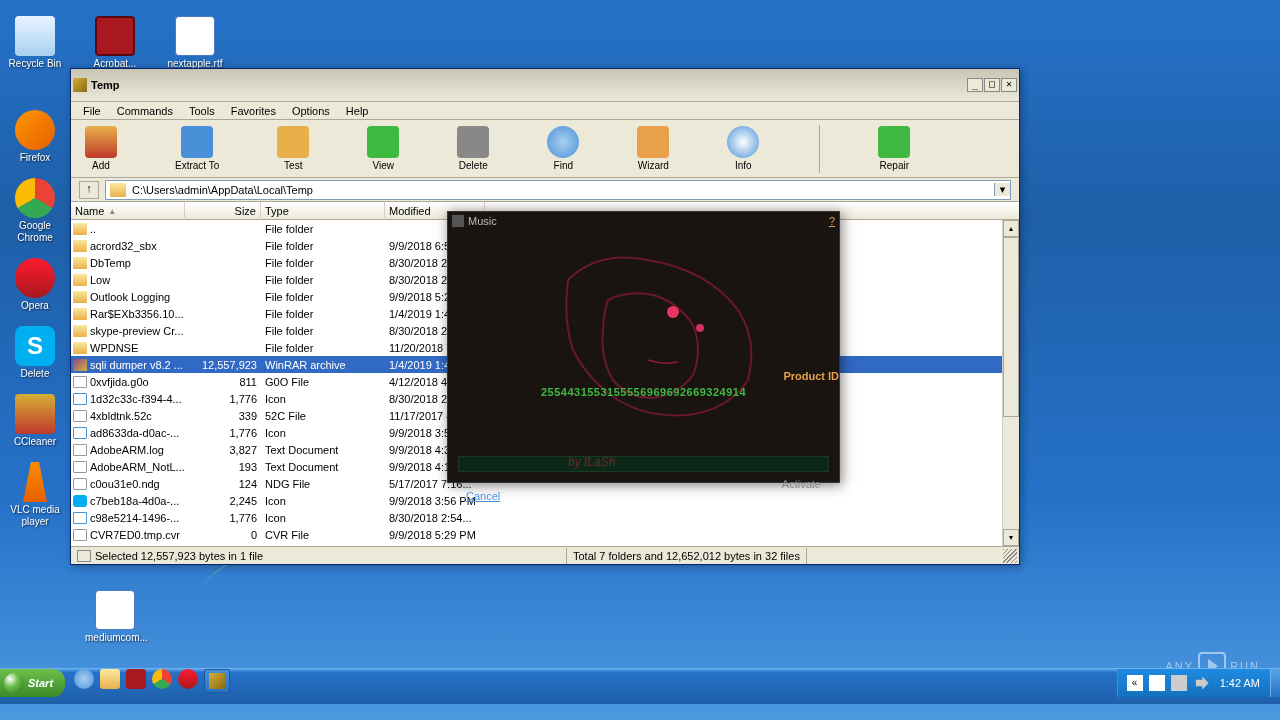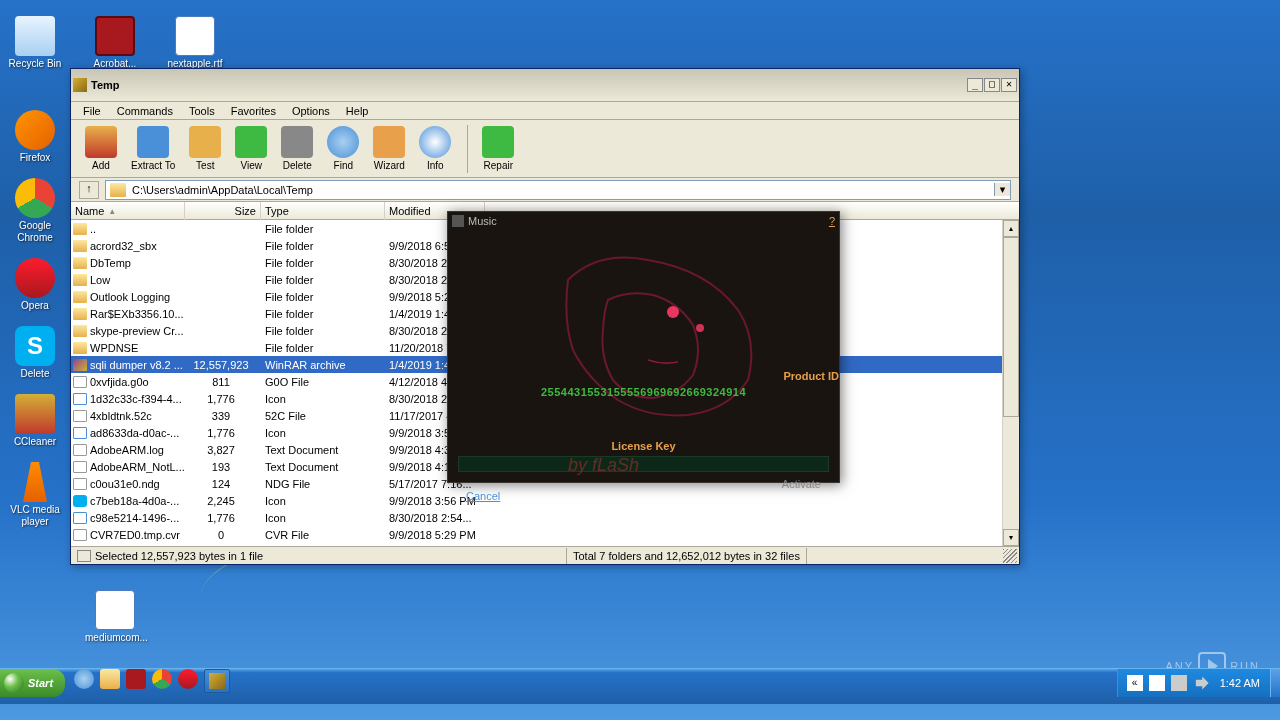--- a/index.html
+++ b/index.html
@@ -17,21 +17,21 @@
 
 .window { position: absolute; top: 68px; left: 70px; width: 950px; height: 497px; background: #ece9d8; border: 1px solid #0a246a; box-shadow: 2px 2px 8px rgba(0,0,0,0.3); }
 .titlebar { height: 18px; background: linear-gradient(to bottom, #c9c5b5, #ece9d8); display: flex; align-items: center; padding: 16px 2px; border-bottom: 1px solid #aca899; }
 .titlebar-icon { width: 14px; height: 14px; background: linear-gradient(135deg, #d4af37, #8b6914); margin-right: 4px; }
 .titlebar-title { flex: 1; font-weight: bold; }
 .titlebar-btn { width: 16px; height: 14px; background: #ece9d8; border: 1px solid #888; margin-left: 1px; text-align: center; line-height: 10px; font-size: 10px; font-family: monospace; cursor: pointer; }
 
 .menubar { height: 18px; background: #ece9d8; display: flex; align-items: center; padding: 0 4px; border-bottom: 1px solid #aca899; }
 .menu-item { padding: 2px 8px; cursor: pointer; }
 
-.toolbar { height: 58px; background: #ece9d8; display: flex; align-items: center; padding: 2px 8px; border-bottom: 1px solid #aca899; }
+.toolbar { height: 58px; background: #ece9d8; display: flex; align-items: center; padding: 2px 8px; border-bottom: 1px solid #aca899; gap: 44px; }
 .tbtn { display: flex; flex-direction: column; align-items: center; padding: 2px 6px; cursor: pointer; margin-right: 2px; }
 .tbtn-icon { width: 32px; height: 32px; border-radius: 4px; }
 .tbtn-label { font-size: 10px; margin-top: 2px; }
 .tsep { width: 1px; height: 48px; background: #aca899; margin: 0 8px; }
 
 .addrbar { height: 24px; background: #ece9d8; display: flex; align-items: center; padding: 2px 8px; border-bottom: 1px solid #aca899; }
 .addr-up { width: 20px; height: 18px; background: #ece9d8; border: 1px solid #aca899; margin-right: 6px; text-align: center; cursor: pointer; }
 .addr-input { flex: 1; height: 20px; border: 1px solid #7f9db9; background: #fff; display: flex; align-items: center; }
 .addr-folder { width: 16px; height: 14px; background: linear-gradient(#fce89f, #e8b04b); margin: 0 4px; border-radius: 1px; }
 .addr-text { flex: 1; padding: 0 2px; }
@@ -42,21 +42,21 @@
 .lh { padding: 9px 4px; border-right: 1px solid #d4d0c8; display: flex; align-items: center; cursor: pointer; }
 .lh-name { width: 114px; }
 .lh-size { width: 76px; justify-content: flex-end; }
 .lh-type { width: 124px; }
 .lh-mod { width: 100px; }
 .lh-sort { font-size: 8px; margin-left: 4px; color: #888; }
 .listbody { height: 326px; overflow-y: scroll; }
 .row { display: flex; height: 17px; align-items: center; }
 .row.selected { background: #316ac5; color: #fff; }
 .c-name { width: 114px; padding-left: 2px; display: flex; align-items: center; overflow: hidden; white-space: nowrap; }
-.c-size { width: 76px; text-align: center; padding-right: 4px; }
+.c-size { width: 76px; text-align: right; padding-right: 4px; }
 .c-type { width: 124px; padding-left: 4px; }
 .c-mod { width: 100px; padding-left: 4px; white-space: nowrap; overflow: hidden; }
 .ficon { width: 14px; height: 12px; margin-right: 3px; flex-shrink: 0; border-radius: 1px; }
 .fi-folder { background: linear-gradient(#fce89f, #e8b04b); }
 .fi-rar { background: linear-gradient(135deg, #8b4789, #d4af37); }
 .fi-file { background: #fff; border: 1px solid #999; }
 .fi-icon { background: #fff; border: 1px solid #4a90d9; }
 .fi-skype { background: #00aff0; border-radius: 3px; }
 
 .scrollbar-v { position: absolute; right: 0; top: 18px; width: 17px; height: 326px; background: #ece9d8; border-left: 1px solid #d4d0c8; }
@@ -76,21 +76,21 @@
 .dlg-title-icon { width: 12px; height: 12px; background: #555; margin-right: 4px; }
 .dlg-help { margin-left: auto; color: #e8a04b; text-decoration: underline; cursor: pointer; }
 .dlg-body { position: relative; height: 254px; }
 .panther { position: absolute; top: 10px; left: 60px; width: 280px; height: 200px; }
 .dlg-label1 { position: absolute; top: 140px; left: 0; right: 0; text-align: right; color: #e8a04b; font-weight: bold; }
 .dlg-value { position: absolute; top: 156px; left: 0; right: 0; text-align: center; color: #3eb942; font-weight: bold; letter-spacing: 0.5px; }
 .dlg-label2 { position: absolute; top: 210px; left: 0; right: 0; text-align: center; color: #e8a04b; font-weight: bold; }
 .dlg-input { position: absolute; top: 226px; left: 10px; right: 10px; height: 16px; background: #0d2818; border: 1px solid #1a3a28; }
 .dlg-cancel { position: absolute; top: 248px; left: 18px; color: #4a90d9; text-decoration: underline; cursor: pointer; margin-top: 12px; }
 .dlg-activate { position: absolute; top: 248px; right: 18px; color: #888; cursor: pointer; }
-.flash-text { position: absolute; top: 225px; left: 120px; color: #a03030; font-size: 18px; font-style: italic; opacity: 0.6; }
+.flash-text { position: absolute; top: 225px; left: 120px; color: #a03030; font-size: 12px; font-style: italic; opacity: 0.6; }
 
 
 .taskbar { position: absolute; bottom: 16px; left: 0; right: 0; height: 36px; background: linear-gradient(to bottom, #5aa3e8, #2672c9 10%, #1e5fa8); display: flex; align-items: flex-start; border-top: 1px solid #6ab4f0; }
 .start-btn { height: 28px; padding: 0 12px 0 4px; background: linear-gradient(to bottom, #6cc04a, #3a8a2a); border-radius: 0 12px 12px 0; display: flex; align-items: center; cursor: pointer; margin-right: 6px; }
 .start-orb { width: 20px; height: 20px; border-radius: 50%; background: radial-gradient(circle at 30% 30%, #fff, #6cc04a 40%, #2a6a1a); margin-right: 4px; }
 .start-label { color: #fff; font-weight: bold; font-style: italic; }
 .tb-icon { width: 20px; height: 20px; margin: 0 3px; border-radius: 3px; cursor: pointer; }
 .tb-active { width: 26px; height: 24px; margin: 0 3px; background: linear-gradient(#4a90d9, #2672c9); border: 1px solid #1a5a9a; border-radius: 2px; display: flex; align-items: center; justify-content: center; cursor: pointer; }
 .systray { margin-left: auto; height: 28px; background: linear-gradient(to bottom, #1e8ae0, #1570c0); display: flex; align-items: center; padding: 0 6px; border-left: 1px solid #3a90d9; }
 .st-icon { width: 16px; height: 16px; margin: 0 3px; cursor: pointer; }
@@ -438,21 +438,20 @@
   <div class="dlg-body">
     <svg class="panther" viewBox="0 0 280 200">
       <path d="M 60 40 Q 90 10 140 20 Q 200 30 230 70 Q 250 100 240 140 Q 220 170 180 175 Q 140 178 110 160 Q 80 140 65 110 Q 55 80 60 40 Z" fill="none" stroke="#8b1a3a" stroke-width="2" opacity="0.7"></path>
       <path d="M 100 60 Q 120 50 145 55 Q 170 62 185 85 Q 195 110 185 135 Q 170 155 145 158 Q 120 158 105 140 Q 92 118 95 90 Q 96 70 100 60 Z" fill="none" stroke="#a01a4a" stroke-width="2" opacity="0.6"></path>
       <circle cx="165" cy="72" r="6" fill="#ff3a6a" opacity="0.9"></circle>
       <circle cx="192" cy="88" r="4" fill="#ff3a6a" opacity="0.8"></circle>
       <path d="M 140 120 Q 155 125 170 122" fill="none" stroke="#8b1a3a" stroke-width="1.5"></path>
     </svg>
     <div class="dlg-label1">Product ID</div>
     <div class="dlg-value">25544315531555569696926693249​14</div>
-    <div class="dlg-label2">License Key</div>
     <div class="dlg-input"></div>
     <div class="flash-text">by fLaSh</div>
     <div class="dlg-cancel">Cancel</div>
     <div class="dlg-activate">Activate</div>
   </div>
 </div>
 
 <div class="watermark">
   <span>ANY</span>
   <div class="wm-play">

